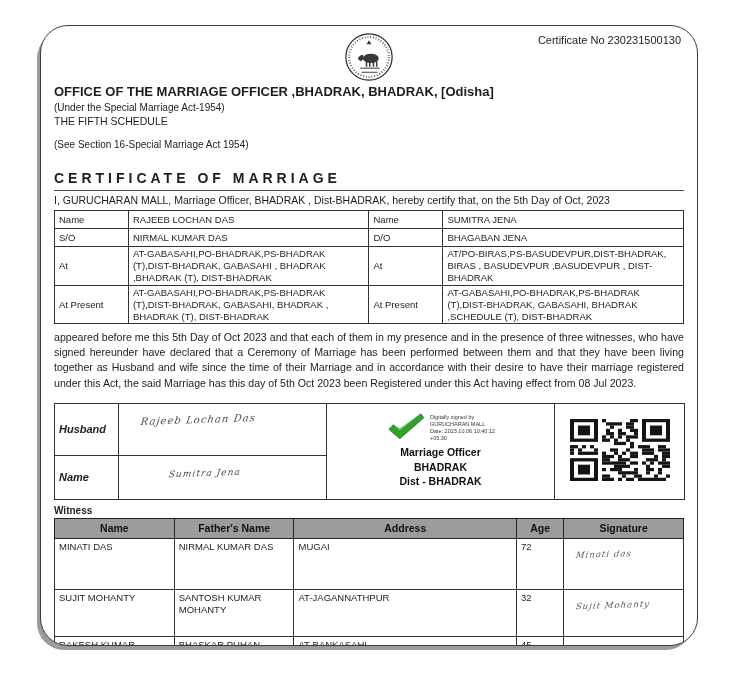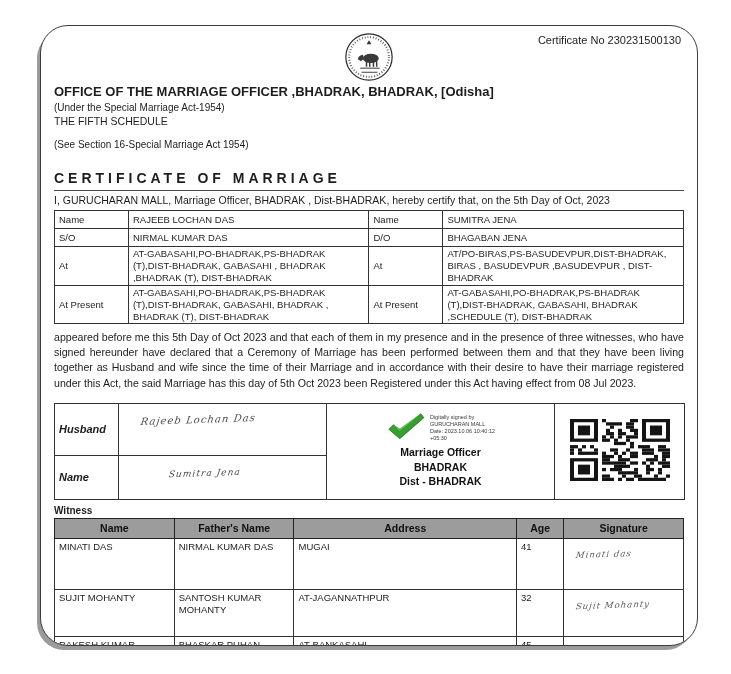--- a/index.html
+++ b/index.html
@@ -343,21 +343,21 @@
           <th class="c-addr">Address</th>
           <th class="c-age">Age</th>
           <th class="c-sig">Signature</th>
         </tr>
       </thead>
       <tbody>
         <tr class="w1">
           <td class="c-name">MINATI DAS</td>
           <td class="c-father">NIRMAL KUMAR DAS</td>
           <td class="c-addr">MUGAI</td>
-          <td class="c-age">41</td>
+          <td class="c-age">72</td>
           <td class="c-sig">
             <span class="handwrite wit-sig">Minati das</span>
           </td>
         </tr>
         <tr class="w2">
           <td class="c-name">SUJIT MOHANTY</td>
           <td class="c-father">SANTOSH KUMAR MOHANTY</td>
           <td class="c-addr">AT-JAGANNATHPUR</td>
           <td class="c-age">32</td>
           <td class="c-sig">

